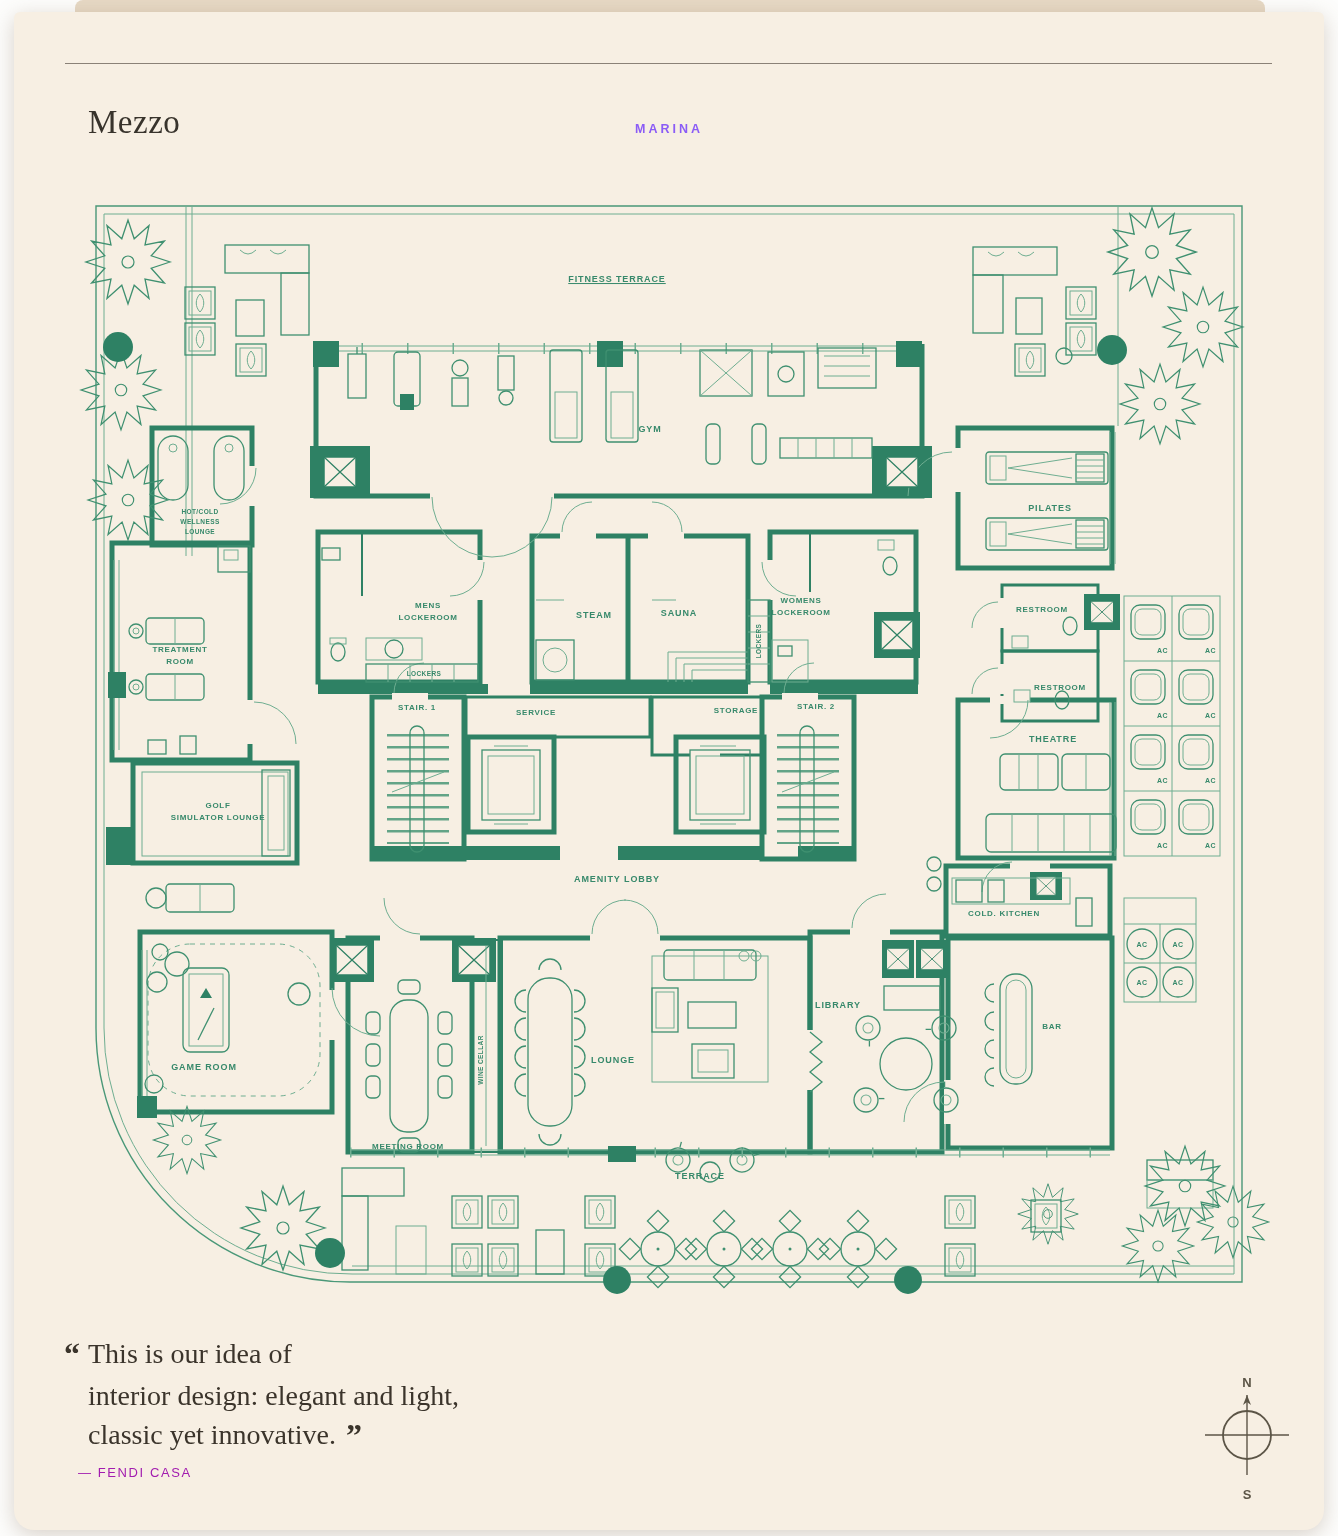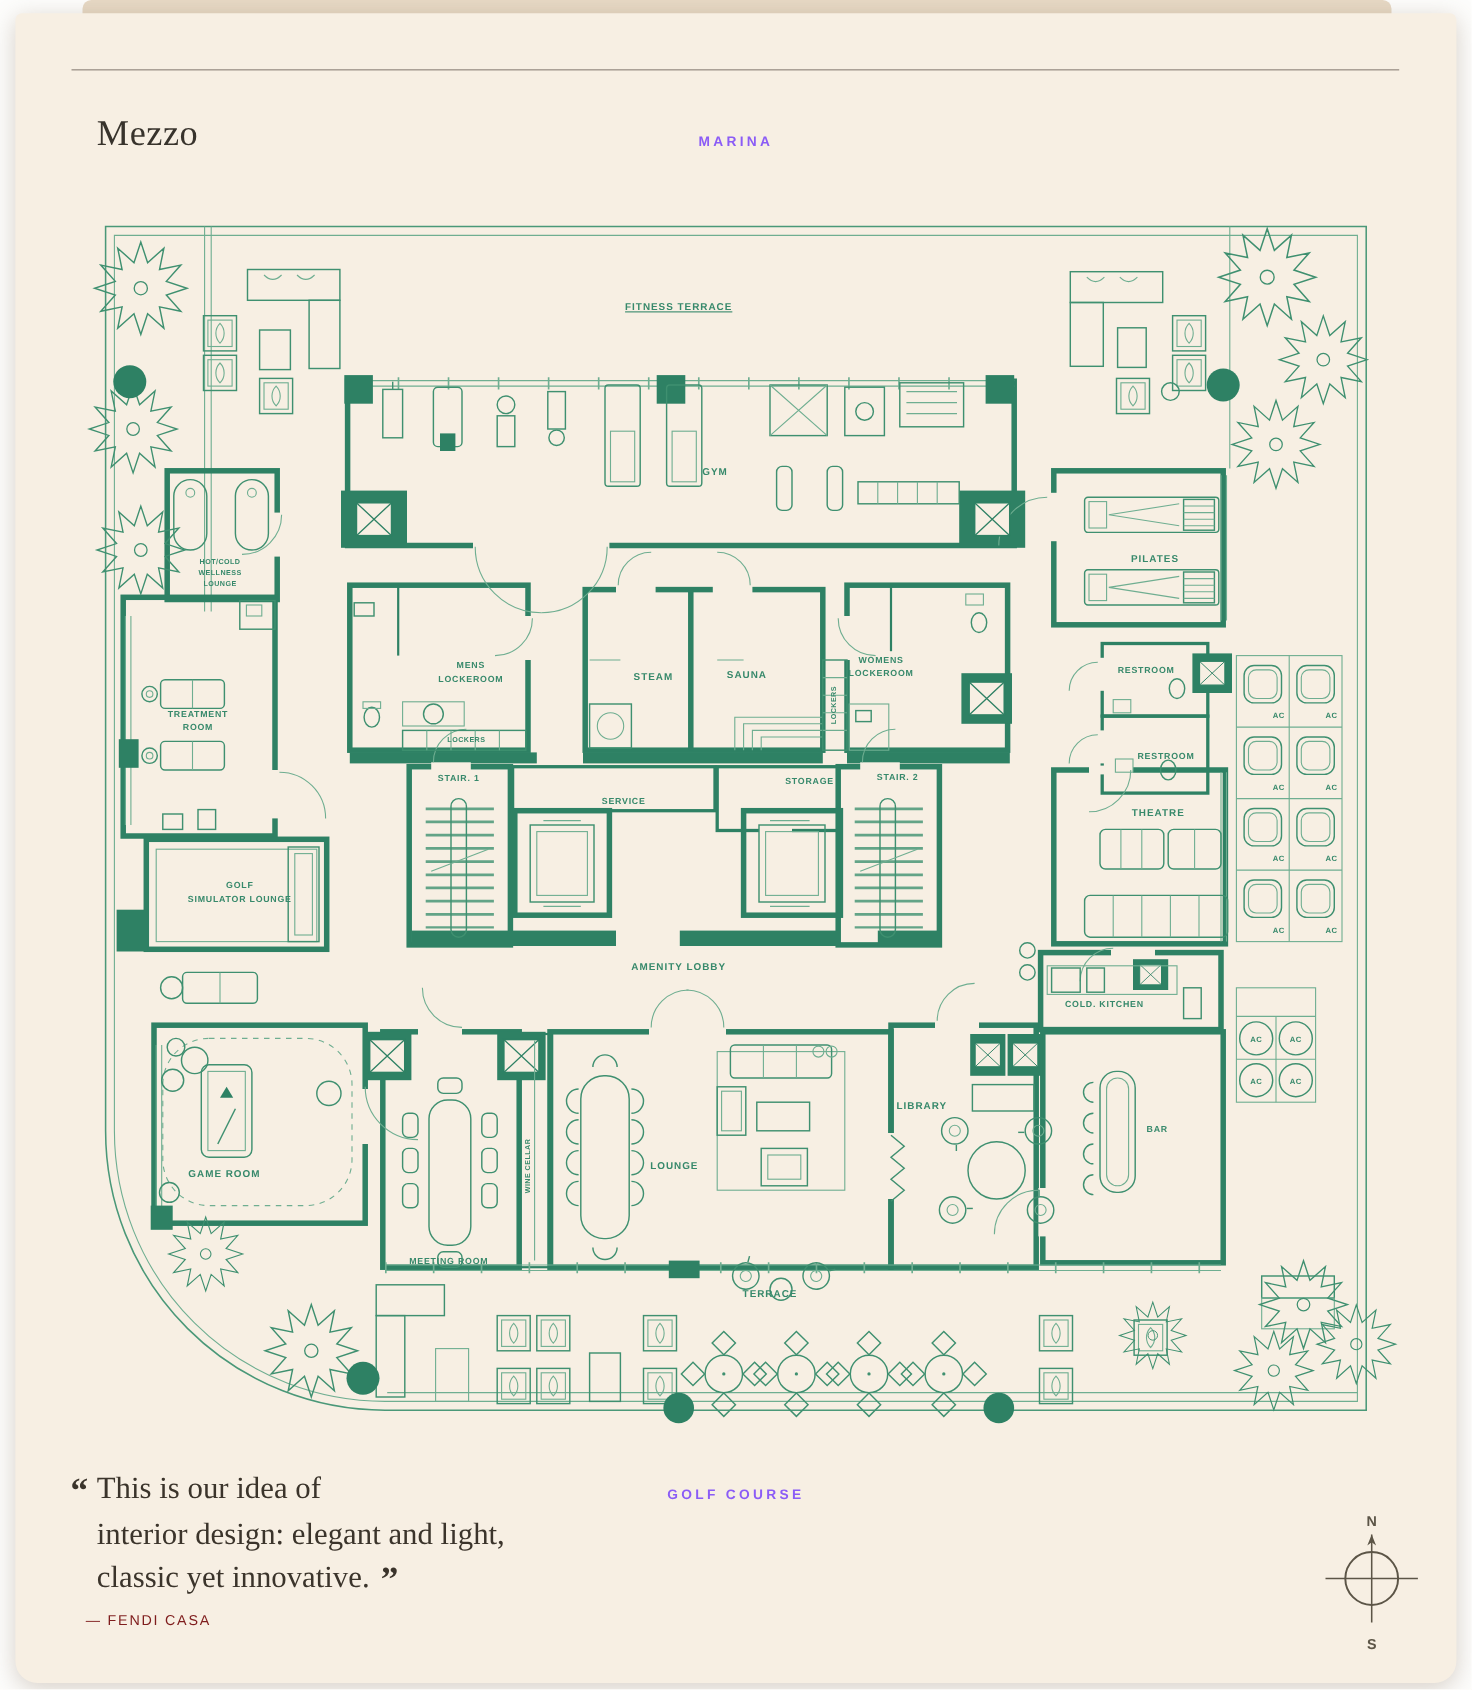--- a/index.html
+++ b/index.html
@@ -32,21 +32,21 @@
   .rlabel.vert{transform:translate(-50%,-50%) rotate(-90deg);}
   
   .quote{position:absolute;left:64px;top:1334px;width:430px;color:#3b342b;
          font-family:"Liberation Serif",serif;}
   .qrow{display:flex;align-items:flex-start;}
   .qmark{font-weight:700;font-size:32px;letter-spacing:-2px;width:24px;flex:none;line-height:1.3;}
   .qmark.close{width:auto;margin-left:10px;}
   .qline{font-size:28px;line-height:1.42;}
   .qindent{margin-left:24px;}
   .attr{margin:8px 0 0 14px;font-family:"Liberation Sans",sans-serif;font-size:13px;
-        letter-spacing:1.6px;color:#7f1d1d;font-weight:500;}
+        letter-spacing:1.6px;color:#a21caf;font-weight:500;}
   .compass{position:absolute;left:1195px;top:1375px;}
   .compass text{font:600 13px "Liberation Sans",sans-serif;fill:#5c5547;}
 </style>
 </head>
 <body>
 
 <div class="canvas">
   <div class="back-sheet"></div>
   <div class="sheet"></div>
   <div class="rule"></div>
@@ -548,37 +548,36 @@
   <div class="rlabel" style="left:594px;top:616px;">STEAM</div>
   <div class="rlabel" style="left:679px;top:614px;">SAUNA</div>
   <div class="rlabel tiny vert" style="left:759px;top:641px;">LOCKERS</div>
   <div class="rlabel sm" style="left:801px;top:607px;">WOMENS
 LOCKEROOM</div>
   <div class="rlabel sm" style="left:1042px;top:610px;">RESTROOM</div>
   <div class="rlabel sm" style="left:1060px;top:688px;">RESTROOM</div>
   <div class="rlabel sm" style="left:180px;top:656px;">TREATMENT
 ROOM</div>
   <div class="rlabel sm" style="left:417px;top:708px;">STAIR. 1</div>
-  <div class="rlabel sm" style="left:567px;top:713px;margin-top:16px;">SERVICE</div>
+  <div class="rlabel sm" style="left:536px;top:713px;">SERVICE</div>
   <div class="rlabel sm" style="left:716px;top:711px;padding-left:40px;">STORAGE</div>
   <div class="rlabel sm" style="left:816px;top:707px;">STAIR. 2</div>
   <div class="rlabel" style="left:1053px;top:740px;">THEATRE</div>
   <div class="rlabel sm" style="left:218px;top:812px;">GOLF
 SIMULATOR LOUNGE</div>
   <div class="rlabel" style="left:617px;top:880px;">AMENITY LOBBY</div>
   <div class="rlabel sm" style="left:1004px;top:914px;">COLD. KITCHEN</div>
   <div class="rlabel" style="left:204px;top:1068px;">GAME ROOM</div>
   <div class="rlabel sm" style="left:408px;top:1147px;">MEETING ROOM</div>
   <div class="rlabel tiny vert" style="left:481px;top:1060px;">WINE CELLAR</div>
   <div class="rlabel" style="left:613px;top:1061px;">LOUNGE</div>
   <div class="rlabel" style="left:838px;top:1006px;">LIBRARY</div>
   <div class="rlabel sm" style="left:1052px;top:1027px;">BAR</div>
   <div class="rlabel" style="left:700px;top:1177px;">TERRACE</div>
 
-  <div class="toplabel" style="top:1352px;">GOLF COURSE</div>
 
   <div class="quote">
     <div class="qrow">
       <span class="qmark">“</span>
       <span class="qline">This is our idea of</span>
     </div>
     <div class="qline qindent">interior design: elegant and light,</div>
     <div class="qrow qindent">
       <span class="qline">classic yet innovative.</span>
       <span class="qmark close">”</span>

